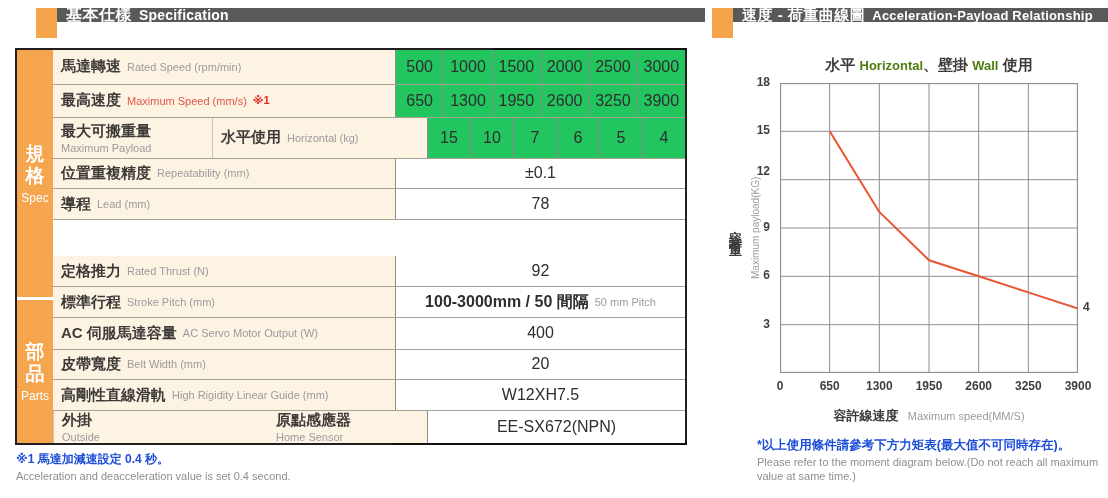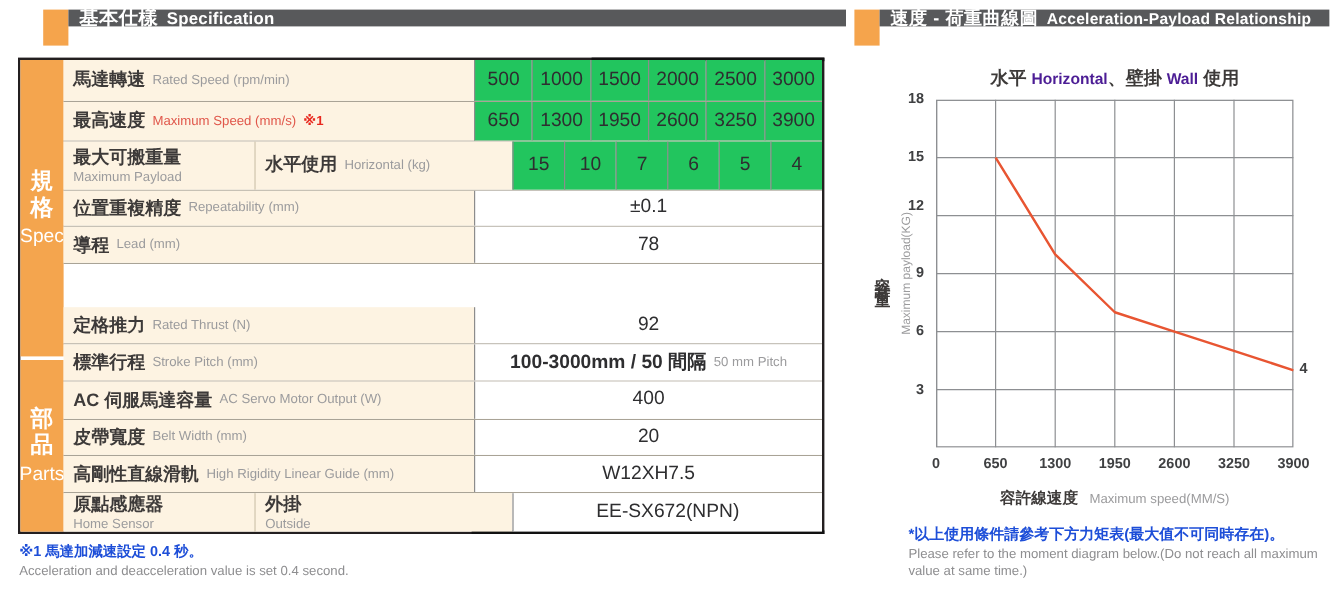--- a/index.html
+++ b/index.html
@@ -24,21 +24,21 @@
   .spec-table {
     position:absolute; left:15px; top:48px; width:672px; height:397px;
     border:2px solid #231f20; background:#ffffff;
   }
   .side-col { position:absolute; left:0; top:0; width:36px; height:393px; }
   .side-block {
     position:absolute; left:0; width:36px; background:#f4a54e; color:#ffffff;
     display:flex; flex-direction:column; align-items:center; justify-content:center;
   }
   .side-block .cjk { font-size:19px; font-weight:bold; line-height:22px; text-align:center; white-space:pre-line; }
-  .side-block .rom { font-size:16px; margin-top:4px; }
+  .side-block .rom { font-size:12px; margin-top:4px; }
   .rows-wrap { position:absolute; left:36px; top:0; width:632px; height:393px; display:flex; flex-direction:column; }
   .row { display:flex; border-bottom:1px solid #a9a396; }
   .row:last-child { border-bottom:none; }
   .lab {
     background:#fdf3e2; display:flex; align-items:center; padding-left:8px;
     gap:6px; flex-wrap:wrap; overflow:hidden;
   }
   .lab .zh { font-size:15px; font-weight:bold; color:#3d3a39; white-space:nowrap; }
   .lab .en { font-size:11px; color:#9b9b9d; white-space:nowrap; }
   .lab .en.red { color:#e0564a; }
@@ -64,21 +64,21 @@
   .fn-left { position:absolute; left:16px; top:451px; }
   .fn-red { font-size:12px; font-weight:bold; color:#1d4ed8; line-height:16px; }
   .fn-gray { font-size:11px; color:#8e8e90; line-height:15px; margin-top:2px; }
   .fn-right { position:absolute; left:757px; top:437px; width:350px; }
   .fn-right .fn-red { font-size:12.5px; }
   .fn-right .fn-gray { line-height:14px; }
 
   
   .chart-title { position:absolute; left:770px; top:56px; width:318px; text-align:center; white-space:nowrap; }
   .chart-title .zh { font-size:15px; font-weight:bold; color:#3d3a39; }
-  .chart-title .en { font-size:13px; font-weight:bold; color:#4c1d95; }
+  .chart-title .en { font-size:13px; font-weight:bold; color:#4d7c0f; }
   .chart-plot { position:absolute; left:780px; top:83px; width:298px; height:290px; }
   .ylabels { position:absolute; left:742px; top:83px; width:34px; height:290px; }
   .ylabels div { position:absolute; right:6px; font-size:12px; font-weight:bold; color:#3f4042; }
   .xlabels { position:absolute; left:780px; top:379px; width:298px; height:16px; }
   .xlabels div { position:absolute; transform:translateX(-50%); font-size:12px; font-weight:bold; color:#3f4042; white-space:nowrap; }
   .end-label { position:absolute; font-size:12px; font-weight:bold; color:#3f4042; }
   .yaxis-zh {
     position:absolute; left:727px; top:83px; height:290px; width:16px;
     display:flex; align-items:center; justify-content:center;
     writing-mode:vertical-rl; font-size:13px; font-weight:bold; color:#3d3a39; letter-spacing:4px;
@@ -238,27 +238,27 @@
       <div class="lab lab-main">
         <span class="zh">高剛性直線滑軌</span>
         <span class="en">High Rigidity Linear Guide (mm)</span>
       </div>
       <div class="vmerged">
         <span>W12XH7.5</span>
       </div>
     </div>
 
     <div class="row" style="flex:1;">
+      <div class="lab lab-b stack">
+        <span class="zh">外掛</span>
+        <span class="en">Outside</span>
+      </div>
       <div class="lab lab-a stack">
         <span class="zh">原點感應器</span>
         <span class="en">Home Sensor</span>
-      </div>
-      <div class="lab lab-b stack">
-        <span class="zh">外掛</span>
-        <span class="en">Outside</span>
       </div>
       <div class="vmerged">
         <span>EE-SX672(NPN)</span>
       </div>
     </div>
 
   </div>
 </div>
 
 <div class="fn-left">

